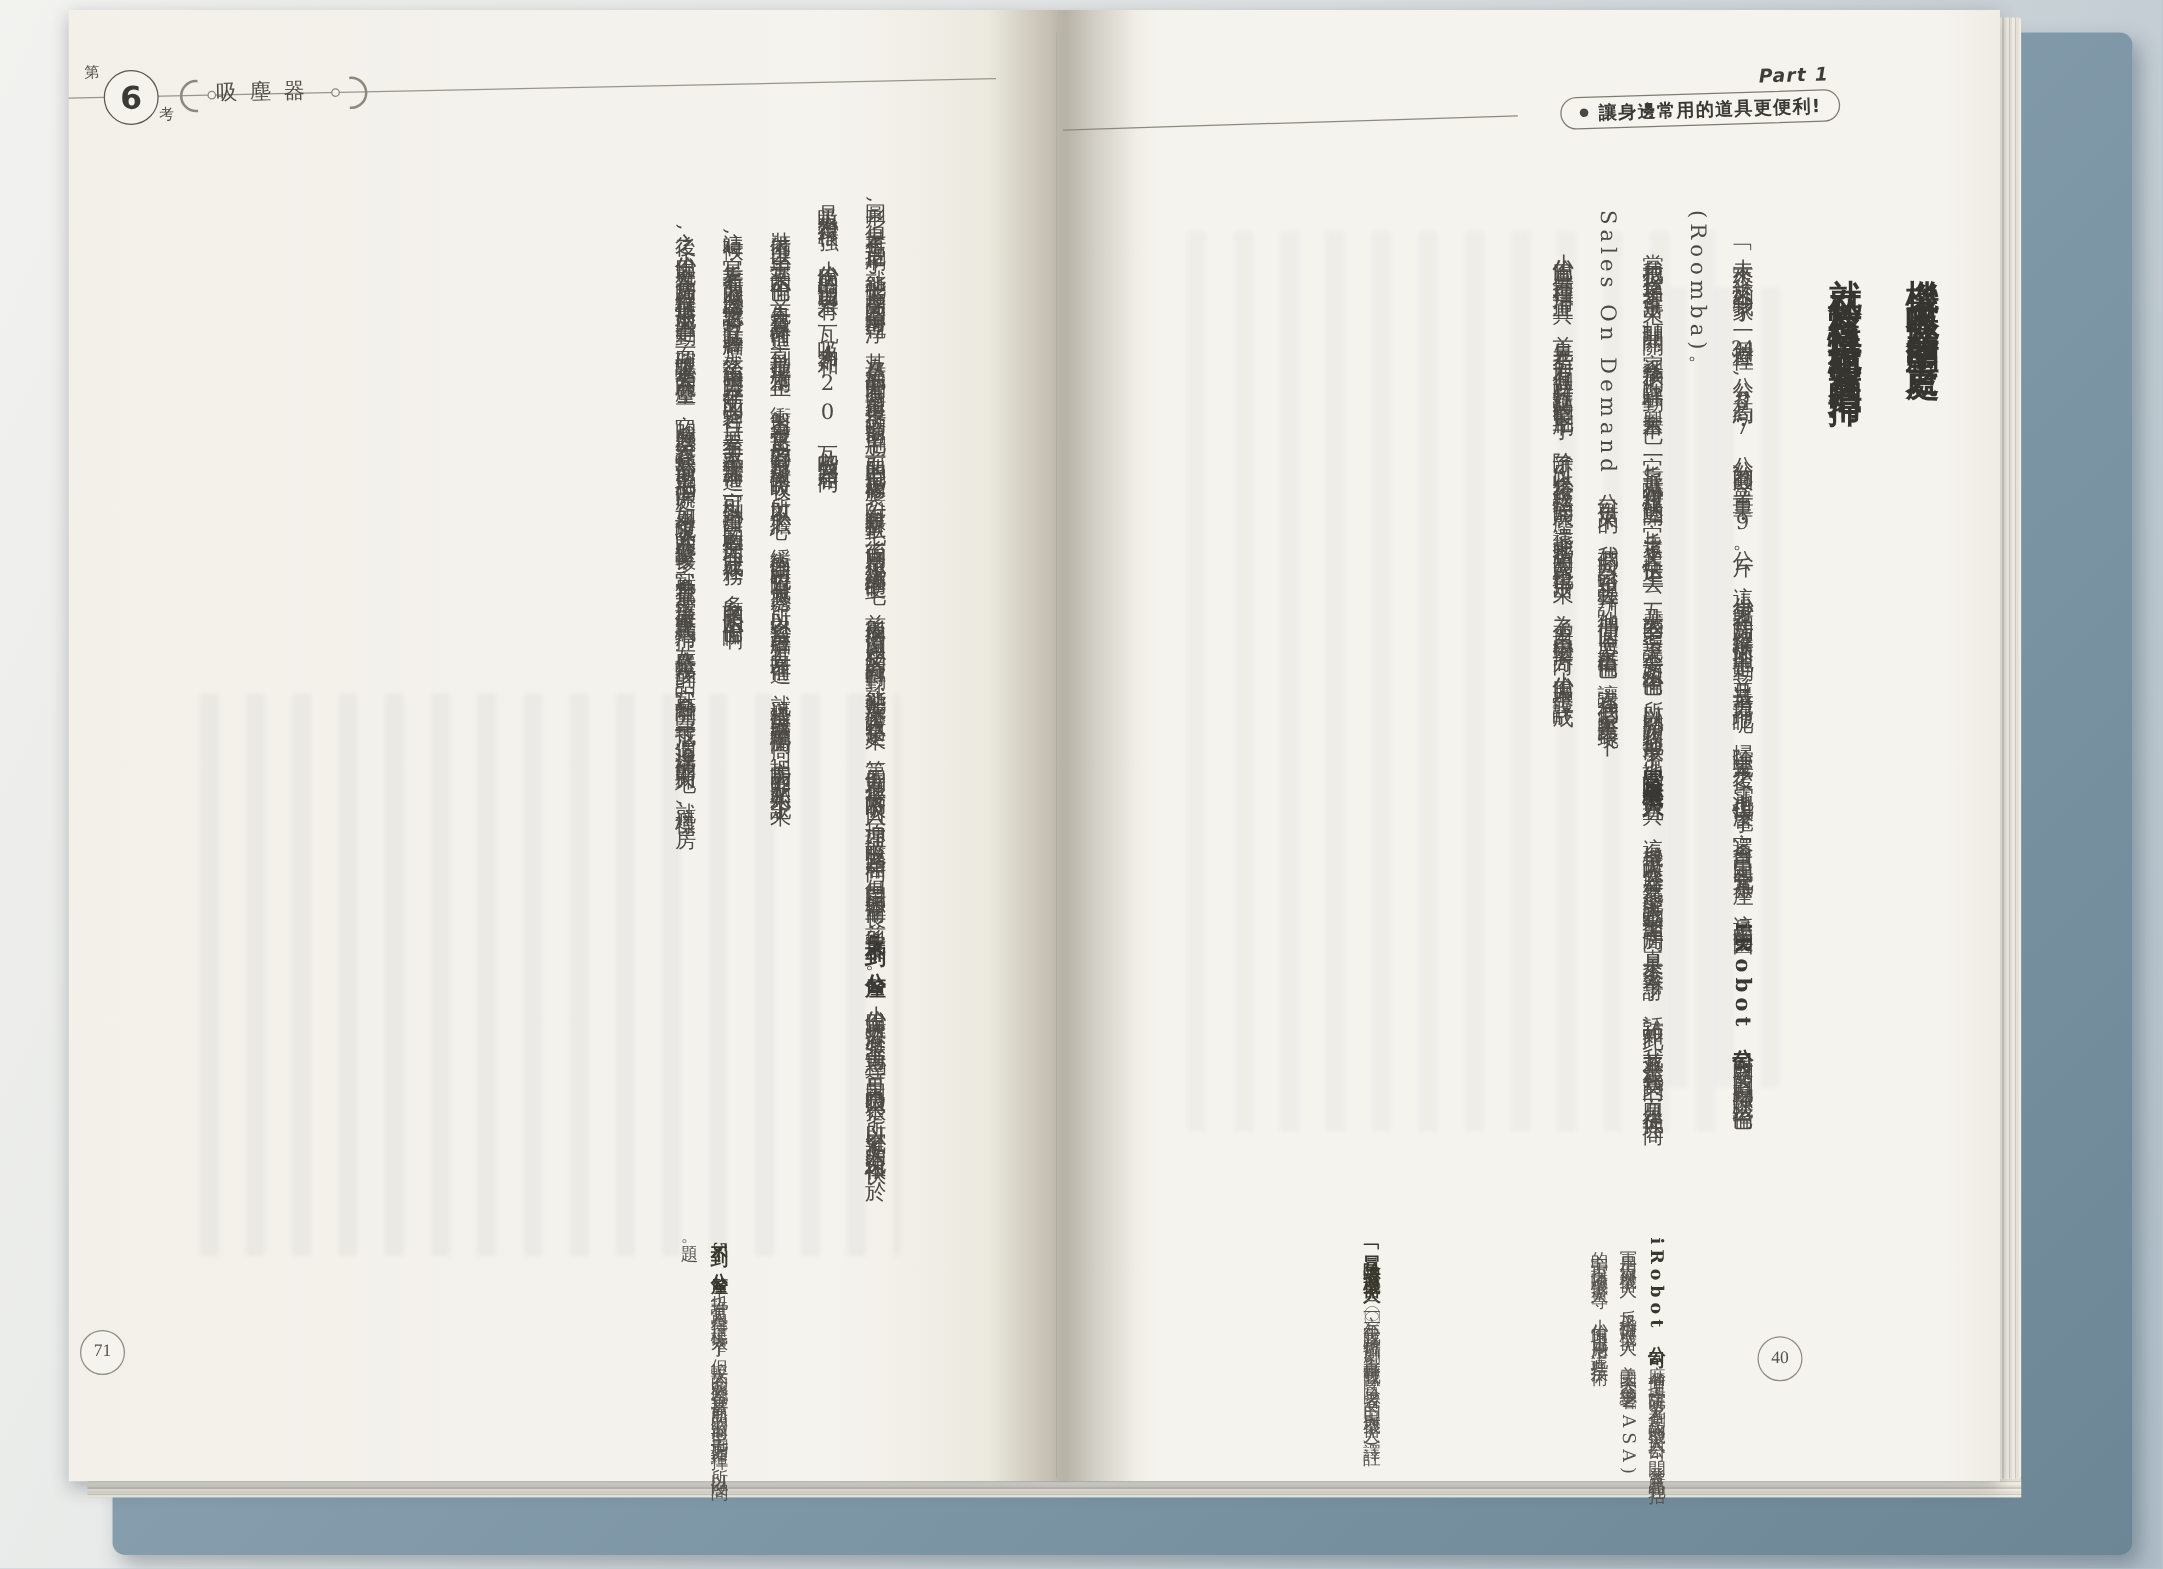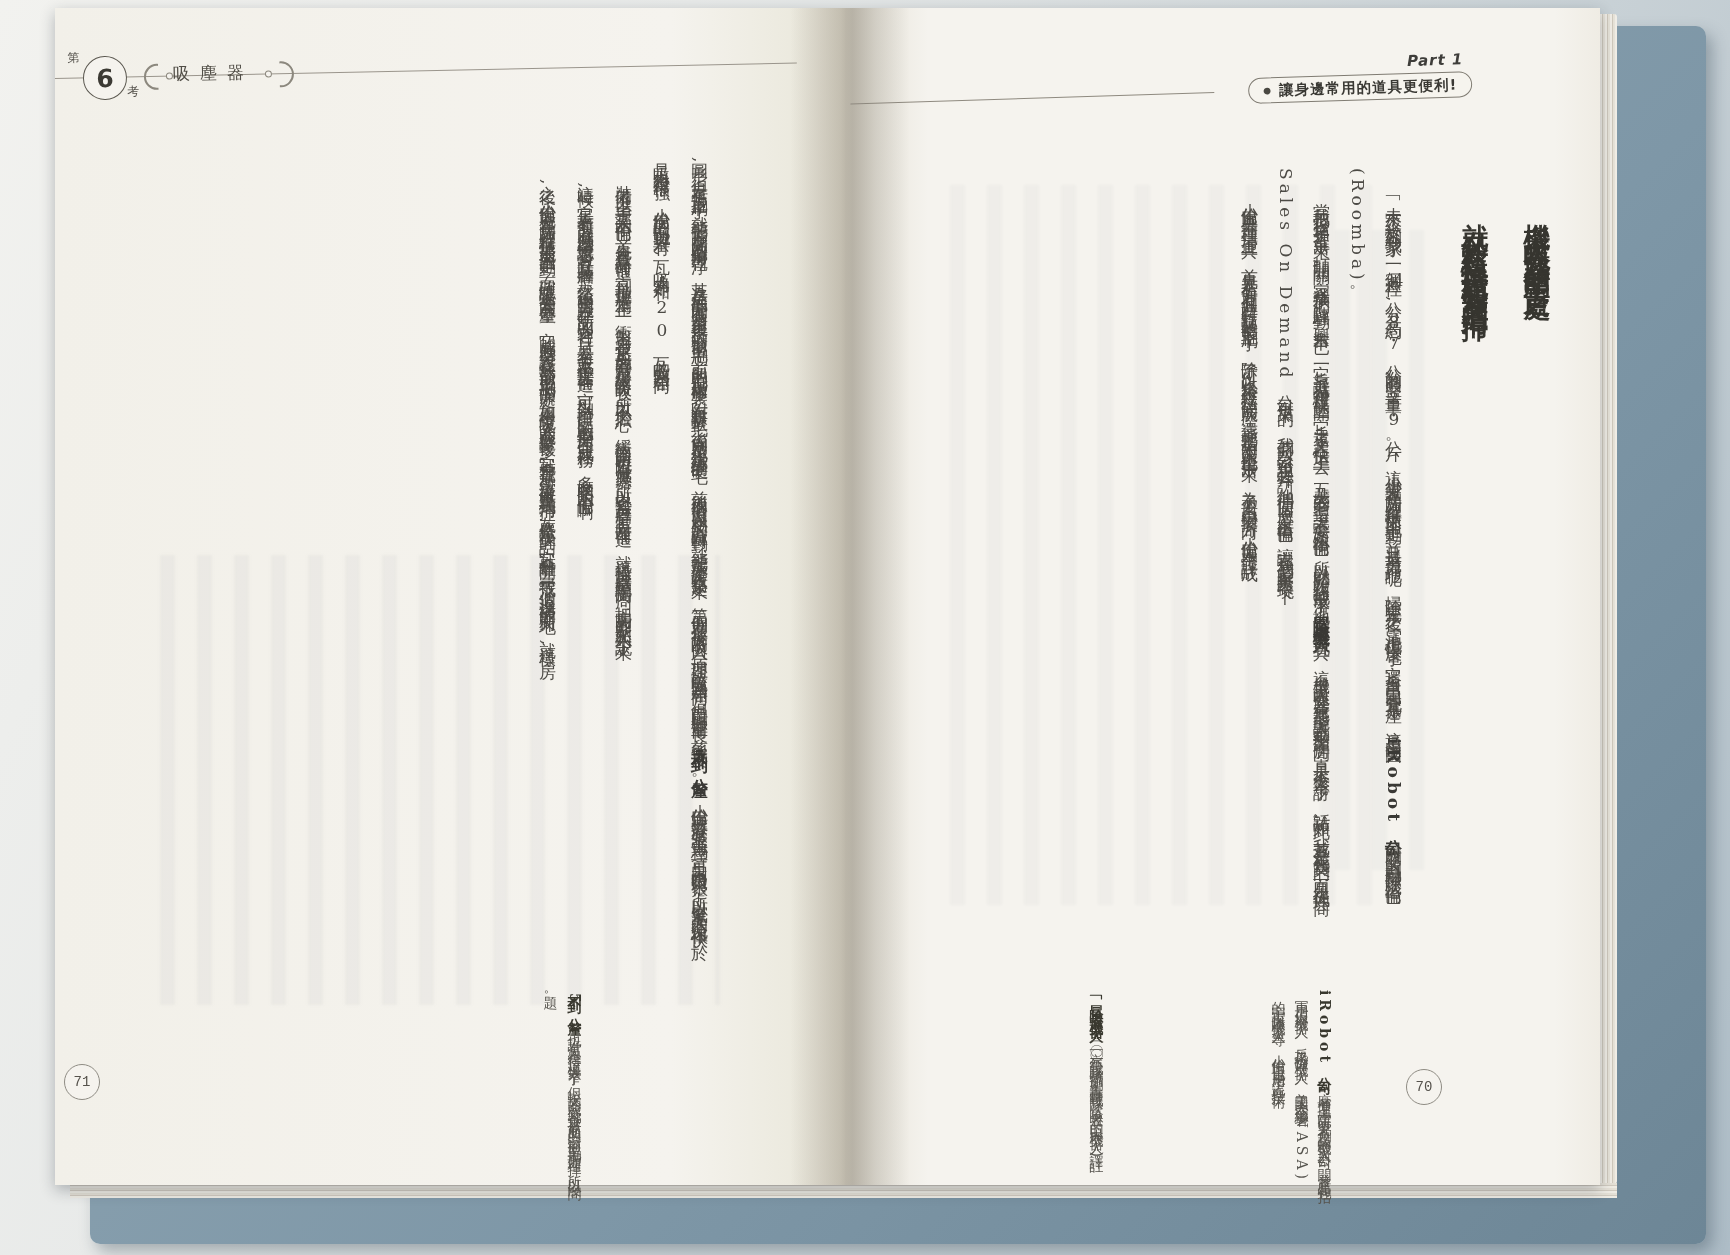--- a/index.html
+++ b/index.html
@@ -93,21 +93,21 @@
     font-weight:bold; color:#3e3d3a; letter-spacing:1px; }
   .tag-pill { position:absolute; right:0; top:21px; height:26px; box-sizing:border-box;
     border:1px solid #7f7b72; border-radius:14px; background:#f6f4ee;
     display:flex; align-items:center; gap:7px; padding:0 14px;
     font-size:14.5px; font-weight:bold; color:#3a3934; letter-spacing:1px; white-space:nowrap; }
   .tag-bullet { font-size:9px; color:#4a4842; }
   .hdr-right .hline { position:absolute; left:0; right:258px; top:34px; height:1px; background:#8e897f; }
 
   .pageno { position:absolute; width:34px; height:34px; border:1px solid #8f8c84;
     border-radius:50%; background:#f5f3ee; display:flex; align-items:center; justify-content:center;
-    font-family:Liberation Mono, monospace; font-size:14px; color:#55524c; }
+    font-family:Liberation Serif, serif; font-size:14px; color:#55524c; }
   .pn-left { left:64px; top:1064px; }
   .pn-right { left:1406px; top:1069px; }
 </style>
 </head>
 <body>
 
 <div class="scene">
 
   <div class="cover"></div>
   <div class="stack-r"></div>
@@ -170,16 +170,16 @@
   </div>
 
   <div class="footnote vtext fn-left">
     <span class="fn-term">不到5公釐</span><span>也許有人覺得這樣太窄了,但較大的灰塵都會被前面的滾筒型毛刷處理掉,所以沒問題。</span>
   </div>
 
   <div class="pageno pn-left">
     <span>71</span>
   </div>
   <div class="pageno pn-right">
-    <span>70</span>
+    <span>40</span>
   </div>
 
 </div>
 
 </body></html>

